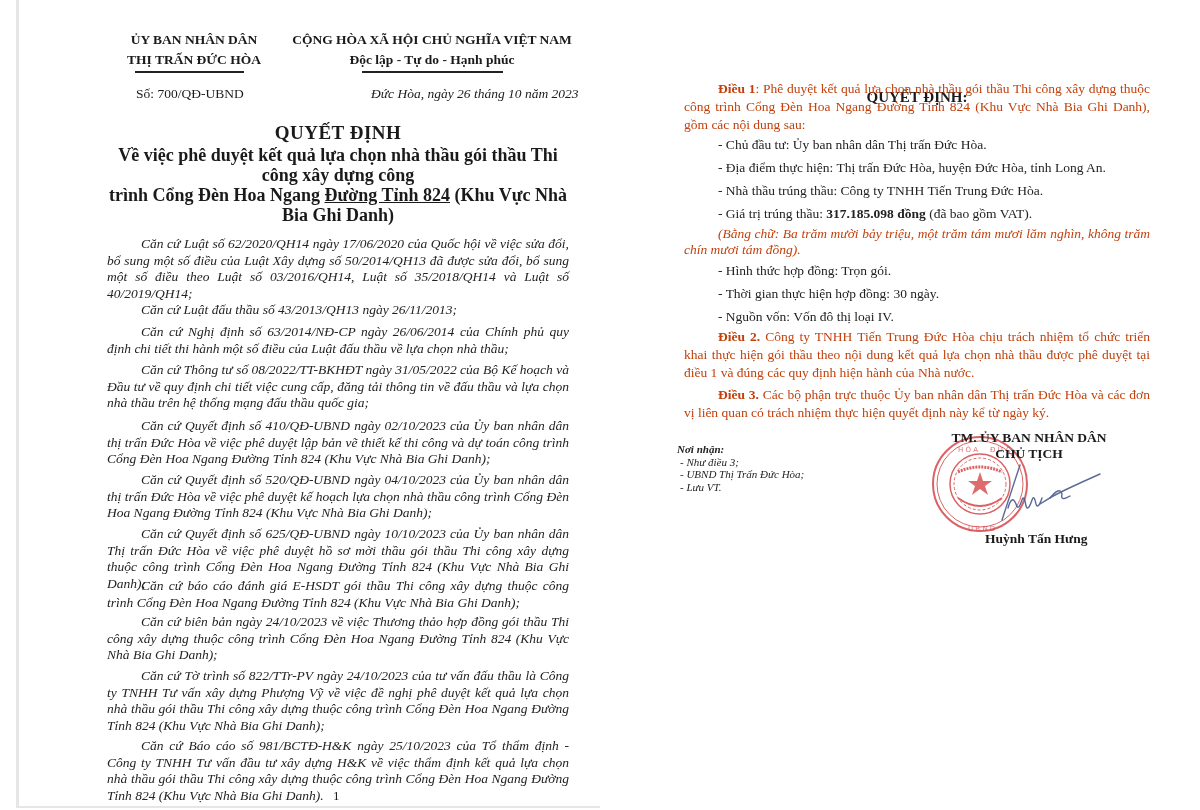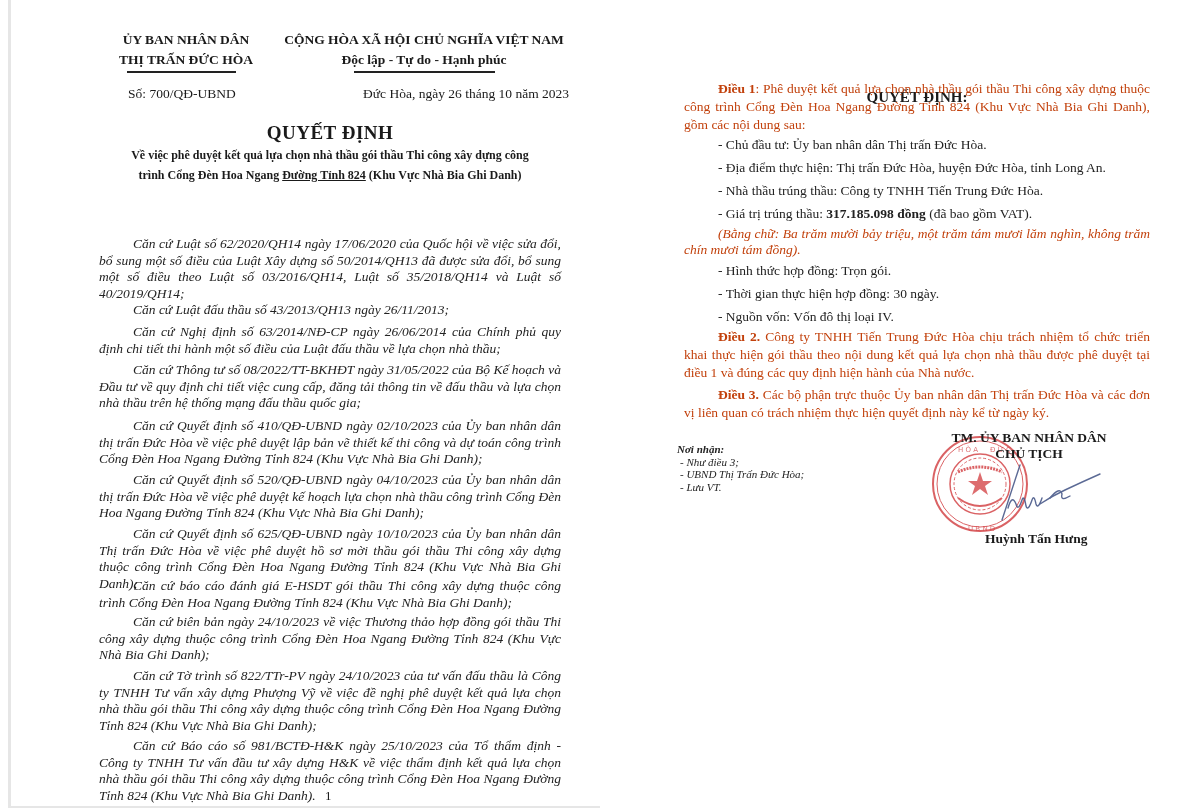--- a/index.html
+++ b/index.html
@@ -3,34 +3,34 @@
   <meta charset="utf-8">
   <style>
     html, body { margin: 0; padding: 0; }
     body {
       width: 1200px; height: 810px; position: relative; overflow: hidden;
       background: #ffffff;
       font-family: "Liberation Serif", "DejaVu Serif", serif;
       color: #1a1a1a;
     }
     .page { position: absolute; top: 0; background: #fff; }
-    #page-left { left: 8px; width: 600px; height: 808px; border-left: 3px solid #e6e6e6; border-bottom: 2px solid #e6e6e6; box-sizing: border-box; padding-left: 11px; }
+    #page-left { left: 16px; width: 600px; height: 808px; border-left: 3px solid #e6e6e6; border-bottom: 2px solid #e6e6e6; box-sizing: border-box; padding-left: 11px; }
     #page-right { left: 600px; width: 600px; height: 810px; }
 
     .abs { position: absolute; }
     .b { font-weight: bold; }
     .i { font-style: italic; }
 
     
     .hdr { font-size: 13.5px; font-weight: bold; line-height: 20px; text-align: center; }
     .hdr-rule { position: absolute; height: 1.5px; background: #222; }
     .docno { font-size: 13.5px; }
-    .place { font-size: 13.5px; }
+    .place { font-size: 13.5px; font-style: italic; }
     .title { font-size: 19px; font-weight: bold; letter-spacing: 0.5px; text-align: center; }
-    .subtitle { font-size: 12px; font-weight: bold; line-height: 20px; text-align: center; }
+    .subtitle { font-size: 18px; font-weight: bold; line-height: 20px; text-align: center; }
     .subtitle .u { text-decoration: underline; }
     .authority { font-size: 15px; font-weight: bold; text-align: center; }
 
     .para {
       position: absolute; left: 88px; width: 462px;
       font-size: 13.5px; font-style: italic; line-height: 16.5px;
       text-align: justify; text-indent: 34px; color: #222;
     }
     .pageno { font-size: 13px; }
 

